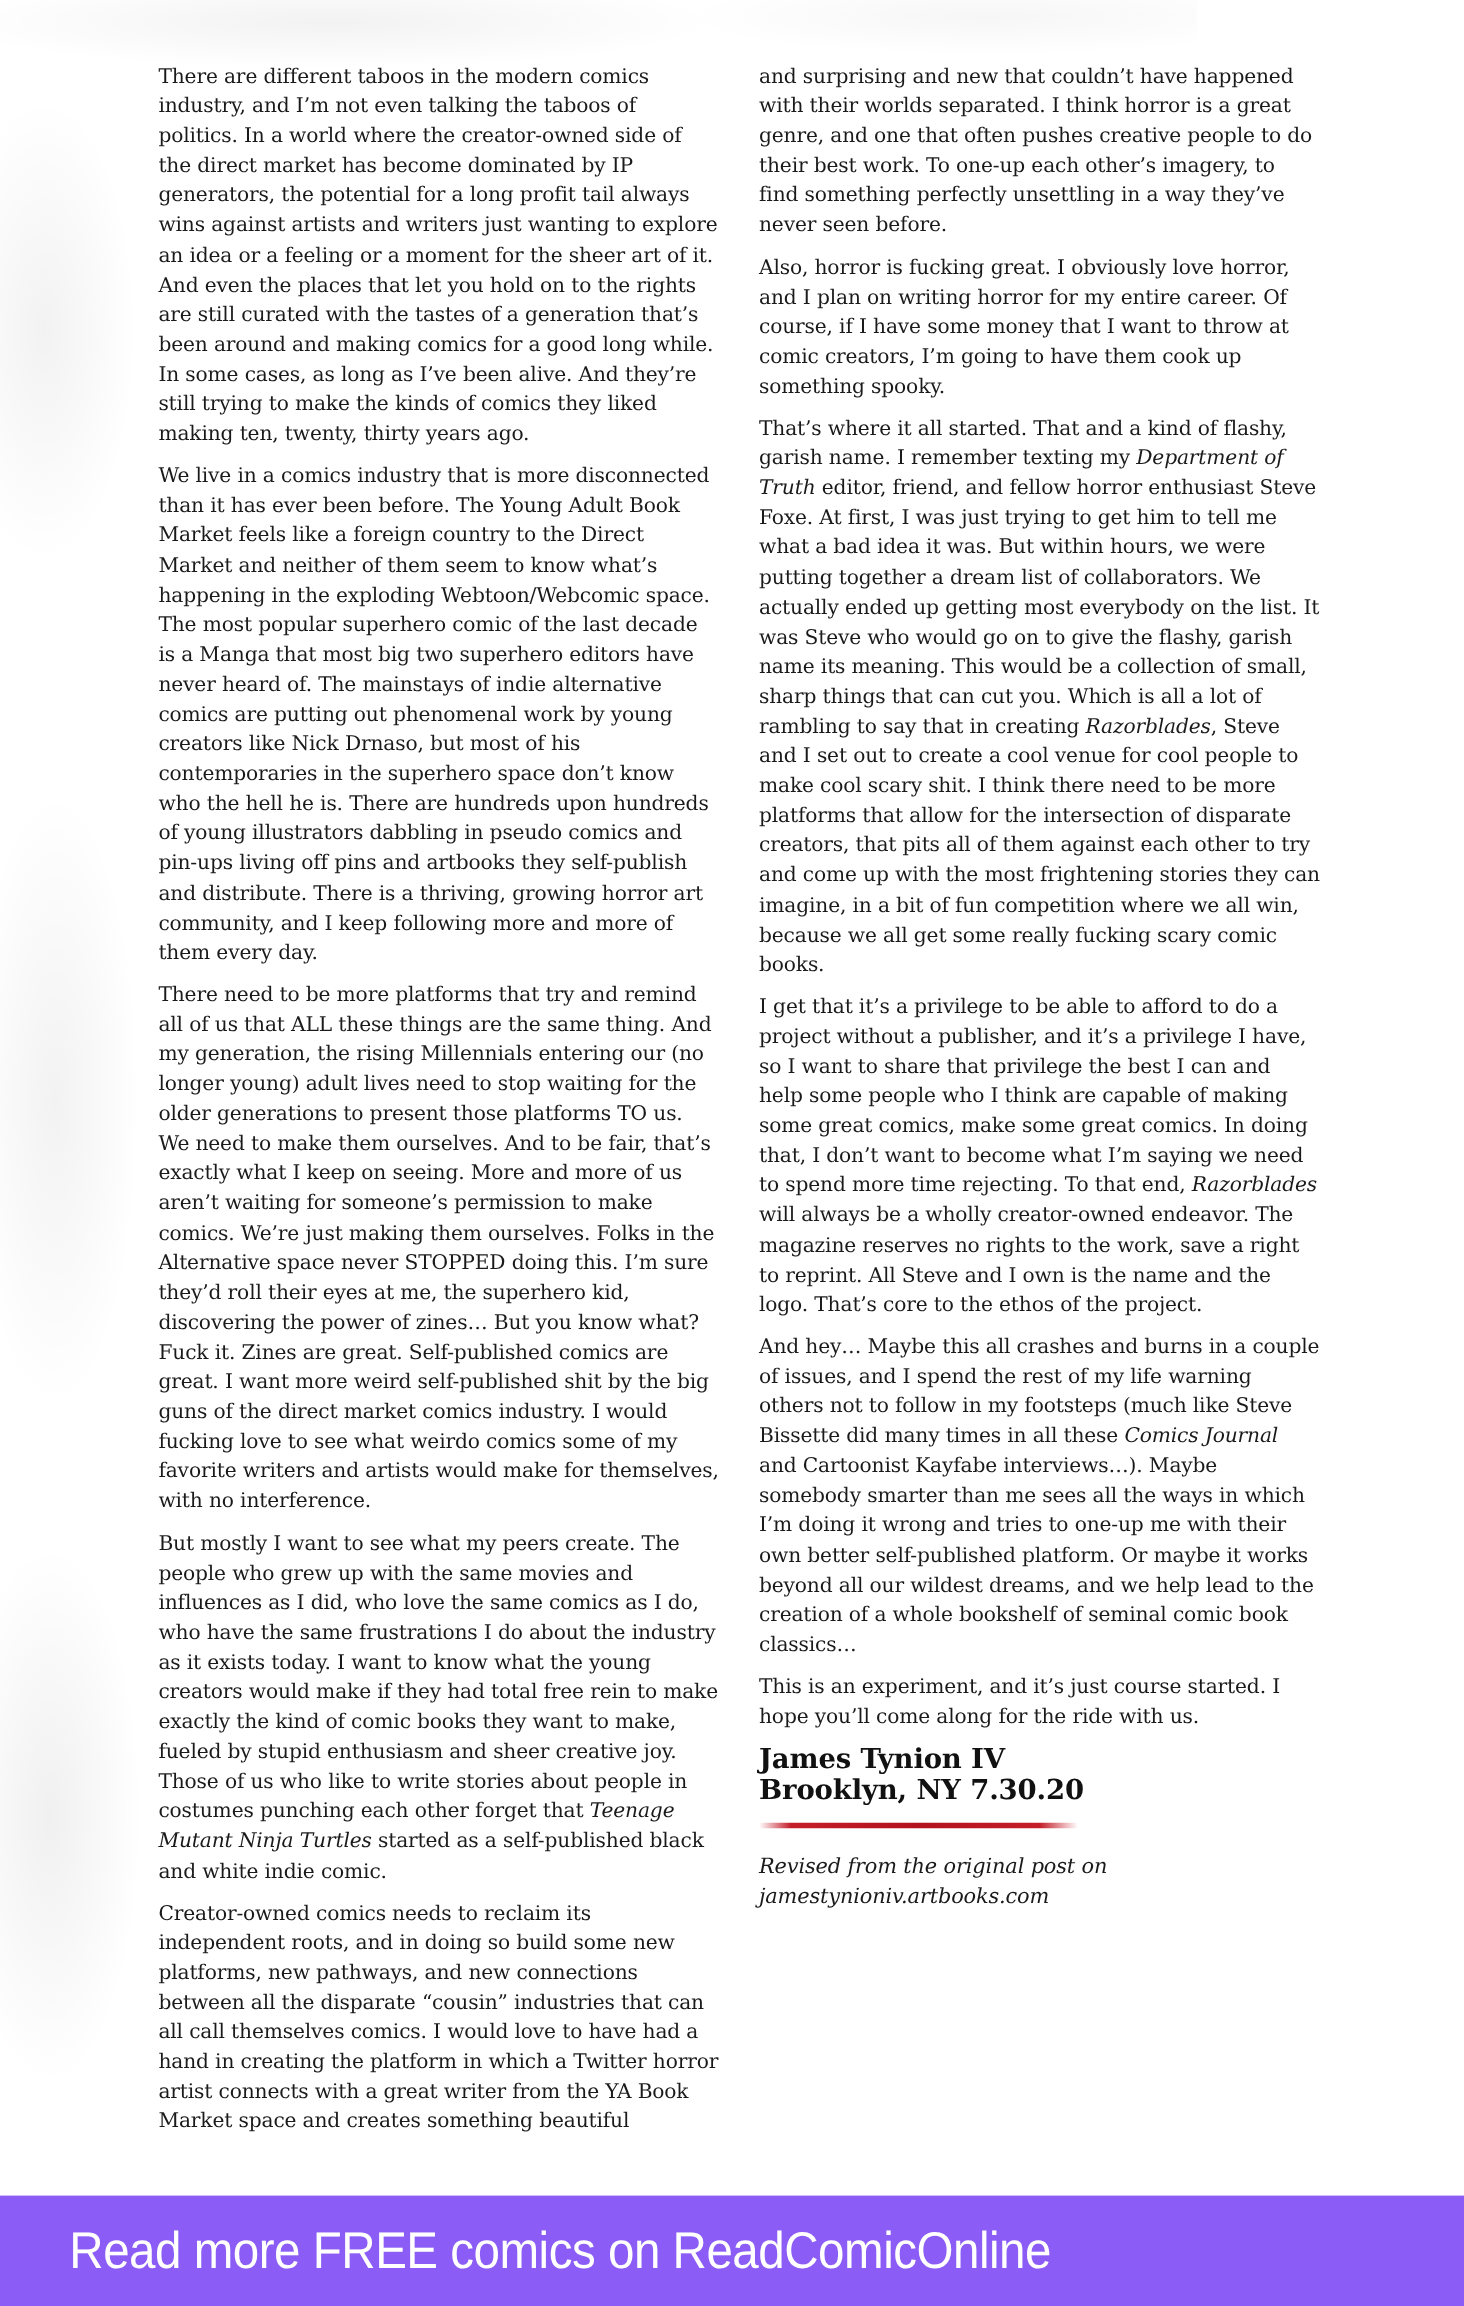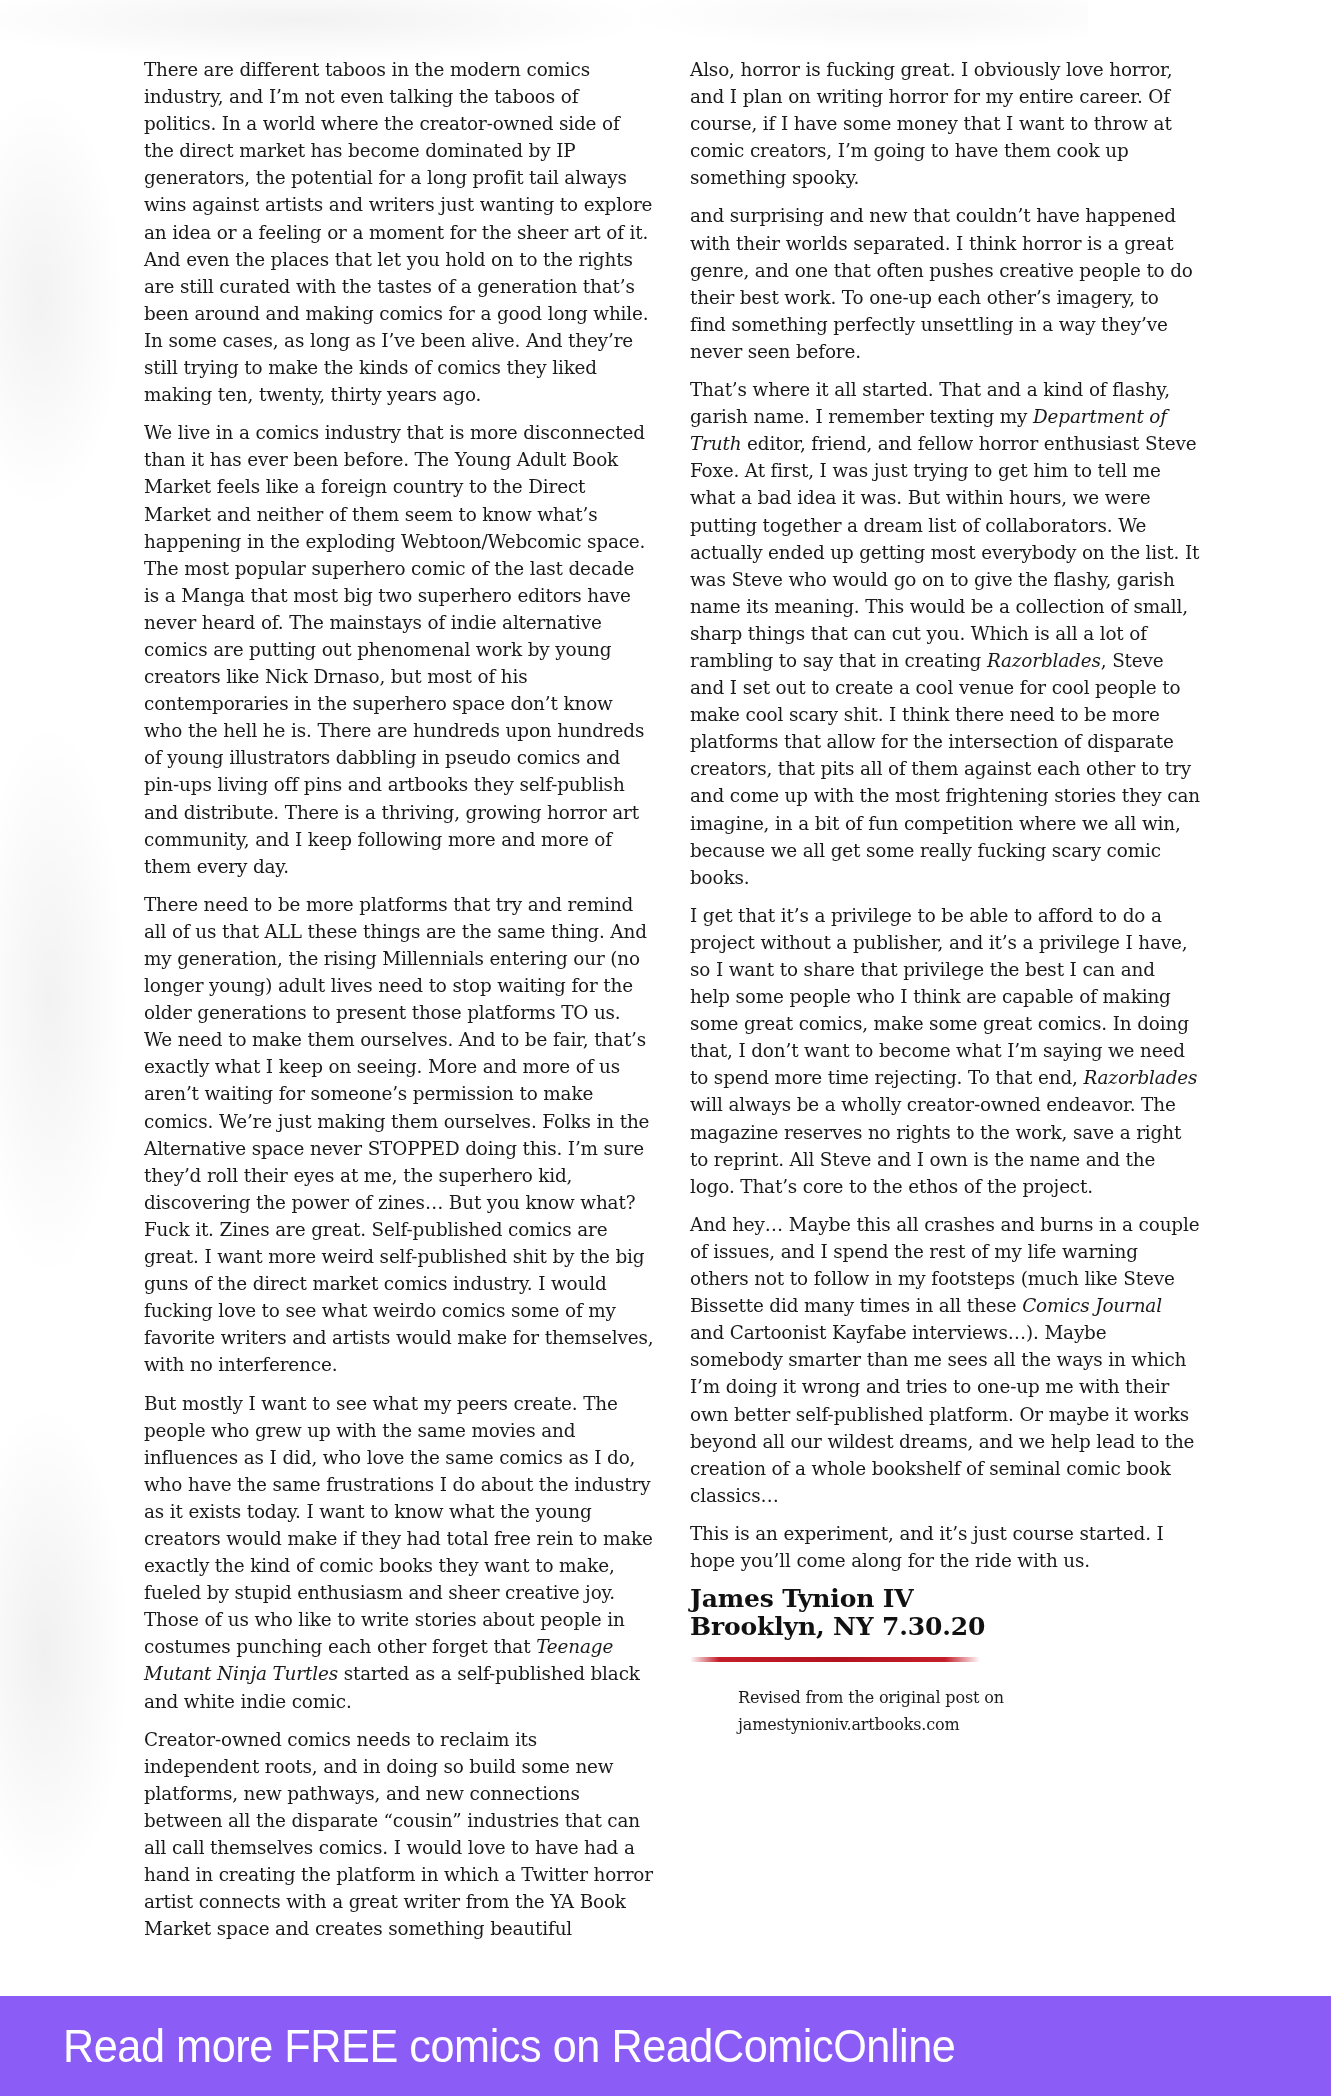--- a/index.html
+++ b/index.html
@@ -32,21 +32,21 @@
   .signature {
     font-family: "DejaVu Serif", "Liberation Serif", serif;
     font-weight: bold; font-size: 25px; line-height: 28px; color: #111;
   }
   .red-rule {
     margin: 16px 0 0 0; width: 290px; height: 5px;
     background: linear-gradient(90deg, rgba(200,30,40,0) 0%, #c41e2a 10%, #b3121f 50%, #c41e2a 88%, rgba(200,30,40,0) 100%);
     border-radius: 3px;
   }
   .credit {
-    margin-top: 22px; font-size: 16px; line-height: 27px; margin-left: 48px;
+    margin-top: 22px; font-style: italic; font-size: 19px; line-height: 27px;
   }
   .banner {
     position: absolute; left: 0; top: 1996px; width: 1331px; height: 100px;
     background: #8b5cf6; color: #ffffff;
     font-family: "Liberation Sans", "DejaVu Sans", sans-serif;
     font-size: 47px; line-height: 100px;
     padding-left: 63px; box-sizing: border-box;
     letter-spacing: -0.5px;
     transform-origin: left center;
   }
@@ -59,22 +59,22 @@
 
   <div class="column col-left">
     <p class="para">There are different taboos in the modern comics industry, and I’m not even talking the taboos of politics. In a world where the creator-owned side of the direct market has become dominated by IP generators, the potential for a long profit tail always wins against artists and writers just wanting to explore an idea or a feeling or a moment for the sheer art of it. And even the places that let you hold on to the rights are still curated with the tastes of a generation that’s been around and making comics for a good long while. In some cases, as long as I’ve been alive. And they’re still trying to make the kinds of comics they liked making ten, twenty, thirty years ago.</p>
     <p class="para">We live in a comics industry that is more disconnected than it has ever been before. The Young Adult Book Market feels like a foreign country to the Direct Market and neither of them seem to know what’s happening in the exploding Webtoon/Webcomic space. The most popular superhero comic of the last decade is a Manga that most big two superhero editors have never heard of. The mainstays of indie alternative comics are putting out phenomenal work by young creators like Nick Drnaso, but most of his contemporaries in the superhero space don’t know who the hell he is. There are hundreds upon hundreds of young illustrators dabbling in pseudo comics and pin-ups living off pins and artbooks they self-publish and distribute. There is a thriving, growing horror art community, and I keep following more and more of them every day.</p>
     <p class="para">There need to be more platforms that try and remind all of us that ALL these things are the same thing. And my generation, the rising Millennials entering our (no longer young) adult lives need to stop waiting for the older generations to present those platforms TO us. We need to make them ourselves. And to be fair, that’s exactly what I keep on seeing. More and more of us aren’t waiting for someone’s permission to make comics. We’re just making them ourselves. Folks in the Alternative space never STOPPED doing this. I’m sure they’d roll their eyes at me, the superhero kid, discovering the power of zines… But you know what? Fuck it. Zines are great. Self-published comics are great. I want more weird self-published shit by the big guns of the direct market comics industry. I would fucking love to see what weirdo comics some of my favorite writers and artists would make for themselves, with no interference.</p>
     <p class="para"><span>But mostly I want to see what my peers create. The people who grew up with the same movies and influences as I did, who love the same comics as I do, who have the same frustrations I do about the industry as it exists today. I want to know what the young creators would make if they had total free rein to make exactly the kind of comic books they want to make, fueled by stupid enthusiasm and sheer creative joy. Those of us who like to write stories about people in costumes punching each other forget that </span><span class="it">Teenage Mutant Ninja Turtles</span><span> started as a self-published black and white indie comic.</span></p>
     <p class="para">Creator-owned comics needs to reclaim its independent roots, and in doing so build some new platforms, new pathways, and new connections between all the disparate “cousin” industries that can all call themselves comics. I would love to have had a hand in creating the platform in which a Twitter horror artist connects with a great writer from the YA Book Market space and creates something beautiful</p>
   </div>
 
   <div class="column col-right">
+    <p class="para">and surprising and new that couldn’t have happened with their worlds separated. I think horror is a great genre, and one that often pushes creative people to do their best work. To one-up each other’s imagery, to find something perfectly unsettling in a way they’ve never seen before.</p>
     <p class="para">Also, horror is fucking great. I obviously love horror, and I plan on writing horror for my entire career. Of course, if I have some money that I want to throw at comic creators, I’m going to have them cook up something spooky.</p>
-    <p class="para">and surprising and new that couldn’t have happened with their worlds separated. I think horror is a great genre, and one that often pushes creative people to do their best work. To one-up each other’s imagery, to find something perfectly unsettling in a way they’ve never seen before.</p>
     <p class="para"><span>That’s where it all started. That and a kind of flashy, garish name. I remember texting my </span><span class="it">Department of Truth</span><span> editor, friend, and fellow horror enthusiast Steve Foxe. At first, I was just trying to get him to tell me what a bad idea it was. But within hours, we were putting together a dream list of collaborators. We actually ended up getting most everybody on the list. It was Steve who would go on to give the flashy, garish name its meaning. This would be a collection of small, sharp things that can cut you. Which is all a lot of rambling to say that in creating </span><span class="it">Razorblades</span><span>, Steve and I set out to create a cool venue for cool people to make cool scary shit. I think there need to be more platforms that allow for the intersection of disparate creators, that pits all of them against each other to try and come up with the most frightening stories they can imagine, in a bit of fun competition where we all win, because we all get some really fucking scary comic books.</span></p>
     <p class="para"><span>I get that it’s a privilege to be able to afford to do a project without a publisher, and it’s a privilege I have, so I want to share that privilege the best I can and help some people who I think are capable of making some great comics, make some great comics. In doing that, I don’t want to become what I’m saying we need to spend more time rejecting. To that end, </span><span class="it">Razorblades</span><span> will always be a wholly creator-owned endeavor. The magazine reserves no rights to the work, save a right to reprint. All Steve and I own is the name and the logo. That’s core to the ethos of the project.</span></p>
     <p class="para"><span>And hey… Maybe this all crashes and burns in a couple of issues, and I spend the rest of my life warning others not to follow in my footsteps (much like Steve Bissette did many times in all these </span><span class="it">Comics Journal</span><span> and Cartoonist Kayfabe interviews…). Maybe somebody smarter than me sees all the ways in which I’m doing it wrong and tries to one-up me with their own better self-published platform. Or maybe it works beyond all our wildest dreams, and we help lead to the creation of a whole bookshelf of seminal comic book classics…</span></p>
     <p class="para">This is an experiment, and it’s just course started. I hope you’ll come along for the ride with us.</p>
 
     <div class="signature">
       <div>James Tynion IV</div>
       <div>Brooklyn, NY 7.30.20</div>
     </div>
     <div class="red-rule"></div>

